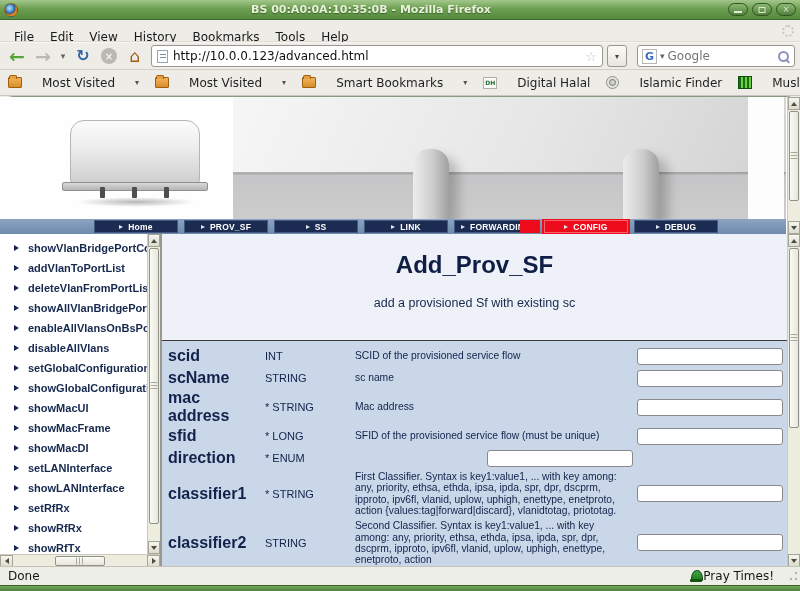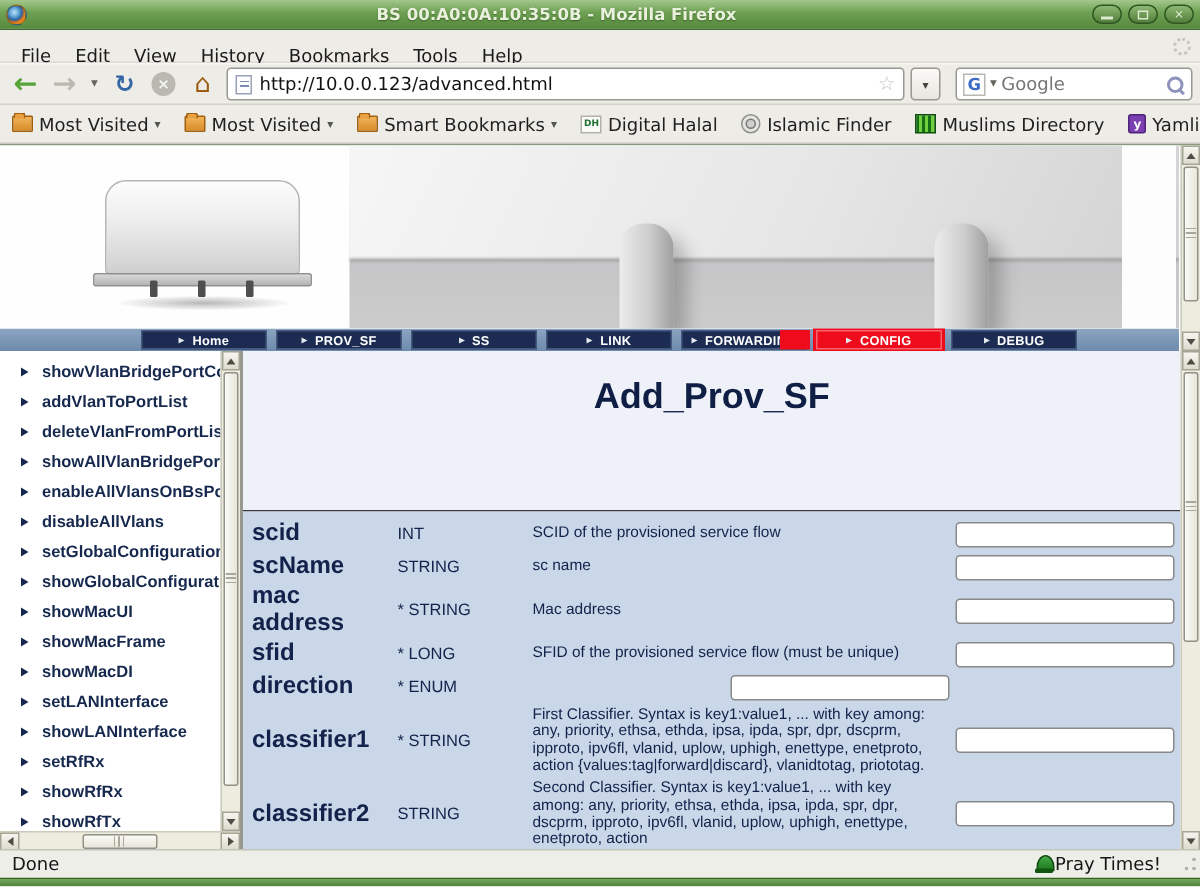--- a/index.html
+++ b/index.html
@@ -53,37 +53,37 @@
   .g-box { min-width:15px; height:15px; border:1px solid #b8b8b2; background:#fff; display:flex; align-items:center; justify-content:center;
     font-size:11px; font-weight:bold; color:#3b6cc5; flex:none; }
   .search-input { flex:1; min-width:0; border:none; outline:none; background:transparent; font-family:inherit; font-size:12px; color:#9a9a96; }
   .mag { width:13px; height:13px; position:relative; flex:none; }
   .mag::before { content:''; position:absolute; left:1px; top:1px; width:7px; height:7px; border:2px solid #8d93bb; border-radius:50%; }
   .mag::after { content:''; position:absolute; right:0px; bottom:1px; width:5px; height:2px; background:#8d93bb; transform:rotate(45deg); }
 
   
   .bookmarksbar { height:26px; flex:none; background:#edece7; display:flex; align-items:center; padding:0 8px; border-bottom:1px solid #c9c6bd; }
   .bm-items { display:flex; align-items:center; gap:16px; }
-  .bm-item { display:flex; align-items:center; gap:4px; font-size:12px; color:#1f1f1f; white-space:nowrap; }
+  .bm-item { display:flex; align-items:center; gap:20px; font-size:12px; color:#1f1f1f; white-space:nowrap; }
   .bm-icon { position:relative; flex:none; display:flex; align-items:center; justify-content:center; }
   .icn-folder-icon { width:14px; height:11px; background:linear-gradient(180deg,#f2b45a,#d88c28); border:1px solid #a06010; border-radius:1px; }
   .icn-folder-icon::before { content:''; position:absolute; top:-3px; left:0px; width:6px; height:3px; background:#e8a040;
     border:1px solid #a06010; border-bottom:none; border-radius:2px 2px 0 0; }
   .icn-digital-halal-icon { width:14px; height:12px; background:#fafaf6; border:1px solid #b0b0a8; }
   .icn-digital-halal-icon .bm-glyph { font-size:6px; font-weight:bold; color:#1d6e2f; font-style:normal; }
   .icn-islamic-finder-icon { width:13px; height:13px; border-radius:50%; background:#e4e4e0; border:1px solid #90908a; }
   .icn-islamic-finder-icon::before { content:''; width:5px; height:5px; border-radius:50%; background:#77777130; border:1px solid #777; }
   .icn-muslims-directory-icon { width:14px; height:13px; border:1px solid #0d4d0d;
     background:repeating-linear-gradient(90deg,#156f15 0 2px,#6fcf3f 2px 4px); }
   .icn-yamli-icon { width:12px; height:13px; border-radius:2px; background:#7a3fb0; border:1px solid #4d2378; }
   .icn-yamli-icon .bm-glyph { font-size:8px; font-weight:bold; color:#fff; font-style:normal; }
   .bm-chev { font-size:8px; color:#55554f; }
 
   
-  .content { height:470px; flex:none; position:relative; background:#fff; border-top:1px solid #8a9a7e; }
+  .content { height:470px; flex:none; position:relative; background:#fff; border-top:1px solid #8a9a7e;border-radius:14px; }
   .topframe { height:137px; position:relative; }
   .banner { height:122px; margin-right:14px; position:relative; overflow:hidden; background:#fefefe; }
   .dev-body { position:absolute; left:70px; top:23px; width:130px; height:63px;
     background:linear-gradient(180deg,#fcfcfc 0%,#ececec 45%,#cfcfcf 100%); border:1px solid #b5b5b5; border-radius:14px 14px 3px 3px; }
   .dev-base { position:absolute; left:62px; top:85px; width:146px; height:9px; background:linear-gradient(180deg,#d8d8d8,#b5b5b5);
     border:1px solid #8f8f8f; border-radius:2px; }
   .dev-clip { position:absolute; top:90px; width:5px; height:11px; background:#4e4e4e; border-radius:1px; }
   .dev-clip.c1 { left:100px; } .dev-clip.c2 { left:132px; } .dev-clip.c3 { left:164px; }
   .dev-shadow { position:absolute; left:76px; top:100px; width:120px; height:10px;
     background:radial-gradient(ellipse at center, rgba(0,0,0,.28) 0%, rgba(0,0,0,0) 70%); }
@@ -491,20 +491,21 @@
           <div class="sb-btn right">
               <span class="arr-right"></span>
             </div>
         </div>
       </div>
 
       <div class="mainframe">
         <div class="main-inner">
           <div class="main-top">
             <div class="page-title">Add_Prov_SF</div>
+            <div class="page-sub">add a provisioned Sf with existing sc</div>
           </div>
           <div class="formarea">
         <div class="frow">
           <div class="fname">scid</div>
           <div class="ftype">INT</div>
           <div class="fdesc">SCID of the provisioned service flow</div>
           <input class="finput" value="" style="">
         </div>
 
         <div class="frow">

